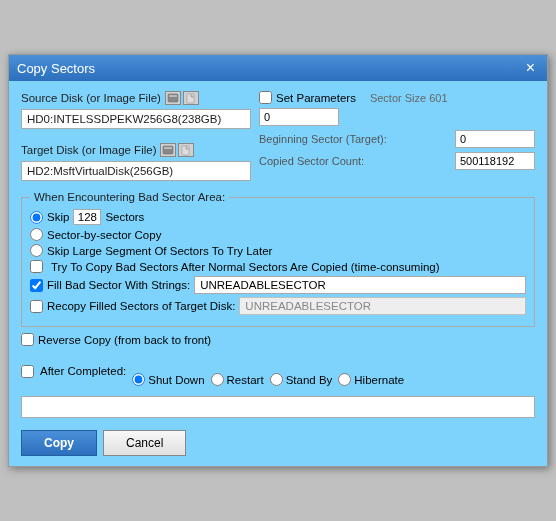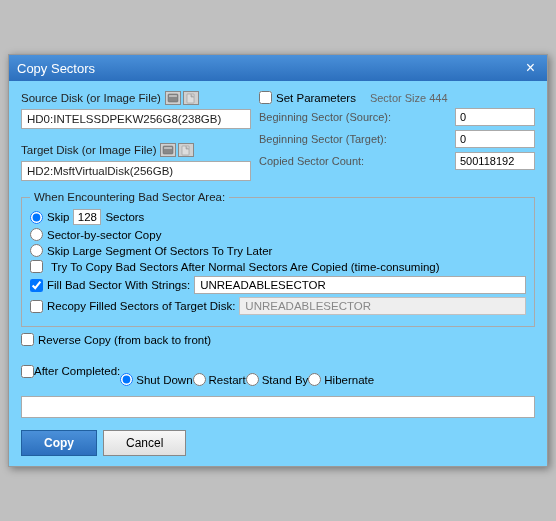--- a/index.html
+++ b/index.html
@@ -188,20 +188,21 @@
     .reverse-row {
       display: flex;
       align-items: center;
       gap: 4px;
       font-size: 11.5px;
       margin-bottom: 4px;
     }
     .after-row {
       display: flex;
       align-items: center;
+      gap: 6px;
       font-size: 11.5px;
       margin-bottom: 4px;
       flex-wrap: nowrap;
     }
     .after-row label {
       display: flex;
       align-items: center;
       gap: 3px;
       white-space: nowrap;
       margin-top: 17px;
@@ -298,24 +299,23 @@
         </div>
         <input class="disk-input" type="text" readonly="" value="HD2:MsftVirtualDisk(256GB)" style="">
       </div>
 
       <div class="right-col">
         <div class="set-params-row">
           <label>
             <input type="checkbox" style="">
             <span>Set Parameters</span>
           </label>
-          <span class="sector-size-label">Sector Size 444</span>
+          <span class="sector-size-label">Sector Size 601</span>
         </div>
         <div class="param-row">
-          <span>Beginning Sector (Source):</span>
           <input class="param-input" type="text" value="0" style="">
         </div>
         <div class="param-row">
           <span>Beginning Sector (Target):</span>
           <input class="param-input" type="text" value="0" style="">
         </div>
         <div class="param-row">
           <span>Copied Sector Count:</span>
           <input class="param-input" type="text" value="500118192" style="">
         </div>

